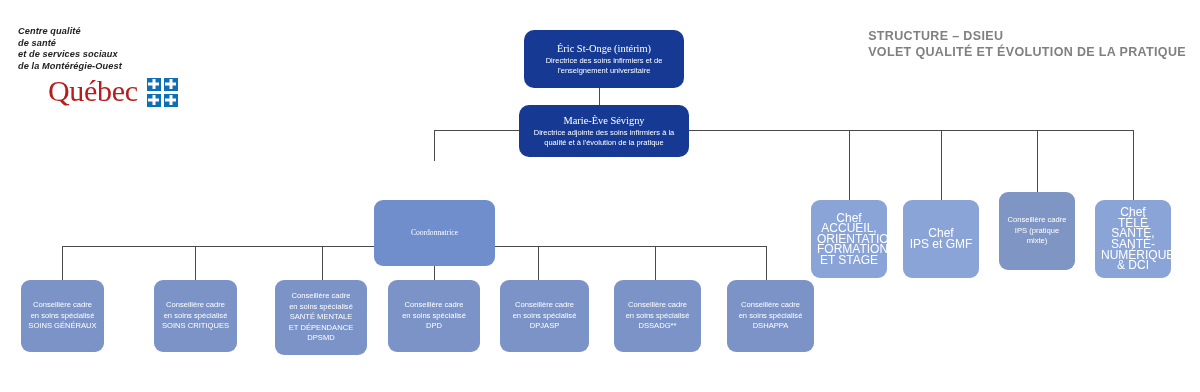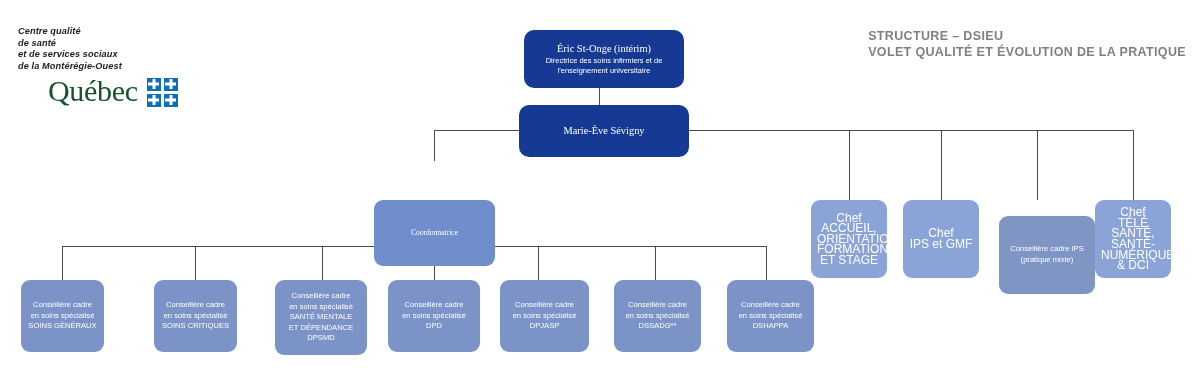--- a/index.html
+++ b/index.html
@@ -39,21 +39,21 @@
   #logo-bottom {
     display: flex;
     align-items: center;
     margin-top: 3px;
     margin-left: 30px;
   }
   #logo-quebec {
     font-family: "Liberation Serif", serif;
     font-size: 30px;
     line-height: 32px;
-    color: #14532d;
+    color: #b91c1c;
     letter-spacing: -0.3px;
   }
   #flag-grid {
     display: grid;
     grid-template-columns: 14px 14px;
     grid-template-rows: 13px 13px;
     gap: 3px;
     margin-left: 9px;
     margin-top: 2px;
   }
@@ -218,20 +218,21 @@
   <div class="node lvl1" style="left: 524px; top: 30px; width: 160px; height: 58px; background: rgb(22, 58, 147);">
     <div class="inner">
       <span class="nm">Éric St-Onge (intérim)</span>
       <span class="rl">Directrice des soins infirmiers et de l'enseignement universitaire</span>
     </div>
   </div>
 
   <div class="node lvl2" style="left: 519px; top: 105px; width: 170px; height: 52px; background: rgb(22, 58, 147);">
     <div class="inner">
       <span class="nm">Marie-Ève Sévigny</span>
+      <span class="rl">Directrice adjointe des soins infirmiers à la qualité et à l'évolution de la pratique</span>
     </div>
   </div>
 
   <div class="node coord" style="left: 374px; top: 161px; width: 121px; height: 66px; background: rgb(111, 142, 203); margin-top: 39px;">
     <div class="inner">
       <span class="nm">Coordonnatrice</span>
     </div>
   </div>
 
   <div class="node chef" style="left: 811px; top: 200px; width: 76px; height: 78px; background: rgb(138, 164, 216);">
@@ -241,21 +242,21 @@
     </div>
   </div>
 
   <div class="node chef" style="left: 903px; top: 200px; width: 76px; height: 78px; background: rgb(138, 164, 216);">
     <div class="inner">
       <span class="rl nl" style="white-space: pre-line;">Chef
 IPS et GMF</span>
     </div>
   </div>
 
-  <div class="node chef-alt" style="left: 999px; top: 216px; width: 96px; height: 78px; background: rgb(127, 149, 196);">
+  <div class="node chef-alt" style="left: 999px; top: 192px; width: 76px; height: 78px; background: rgb(127, 149, 196);">
     <div class="inner">
       <span class="rl nl" style="white-space: pre-line;">Conseillère cadre IPS (pratique mixte)</span>
     </div>
   </div>
 
   <div class="node chef" style="left: 1095px; top: 200px; width: 76px; height: 78px; background: rgb(138, 164, 216);">
     <div class="inner">
       <span class="rl nl" style="white-space: pre-line;">Chef
 TÉLÉ SANTÉ, SANTÉ-NUMÉRIQUE &amp; DCI</span>
     </div>

